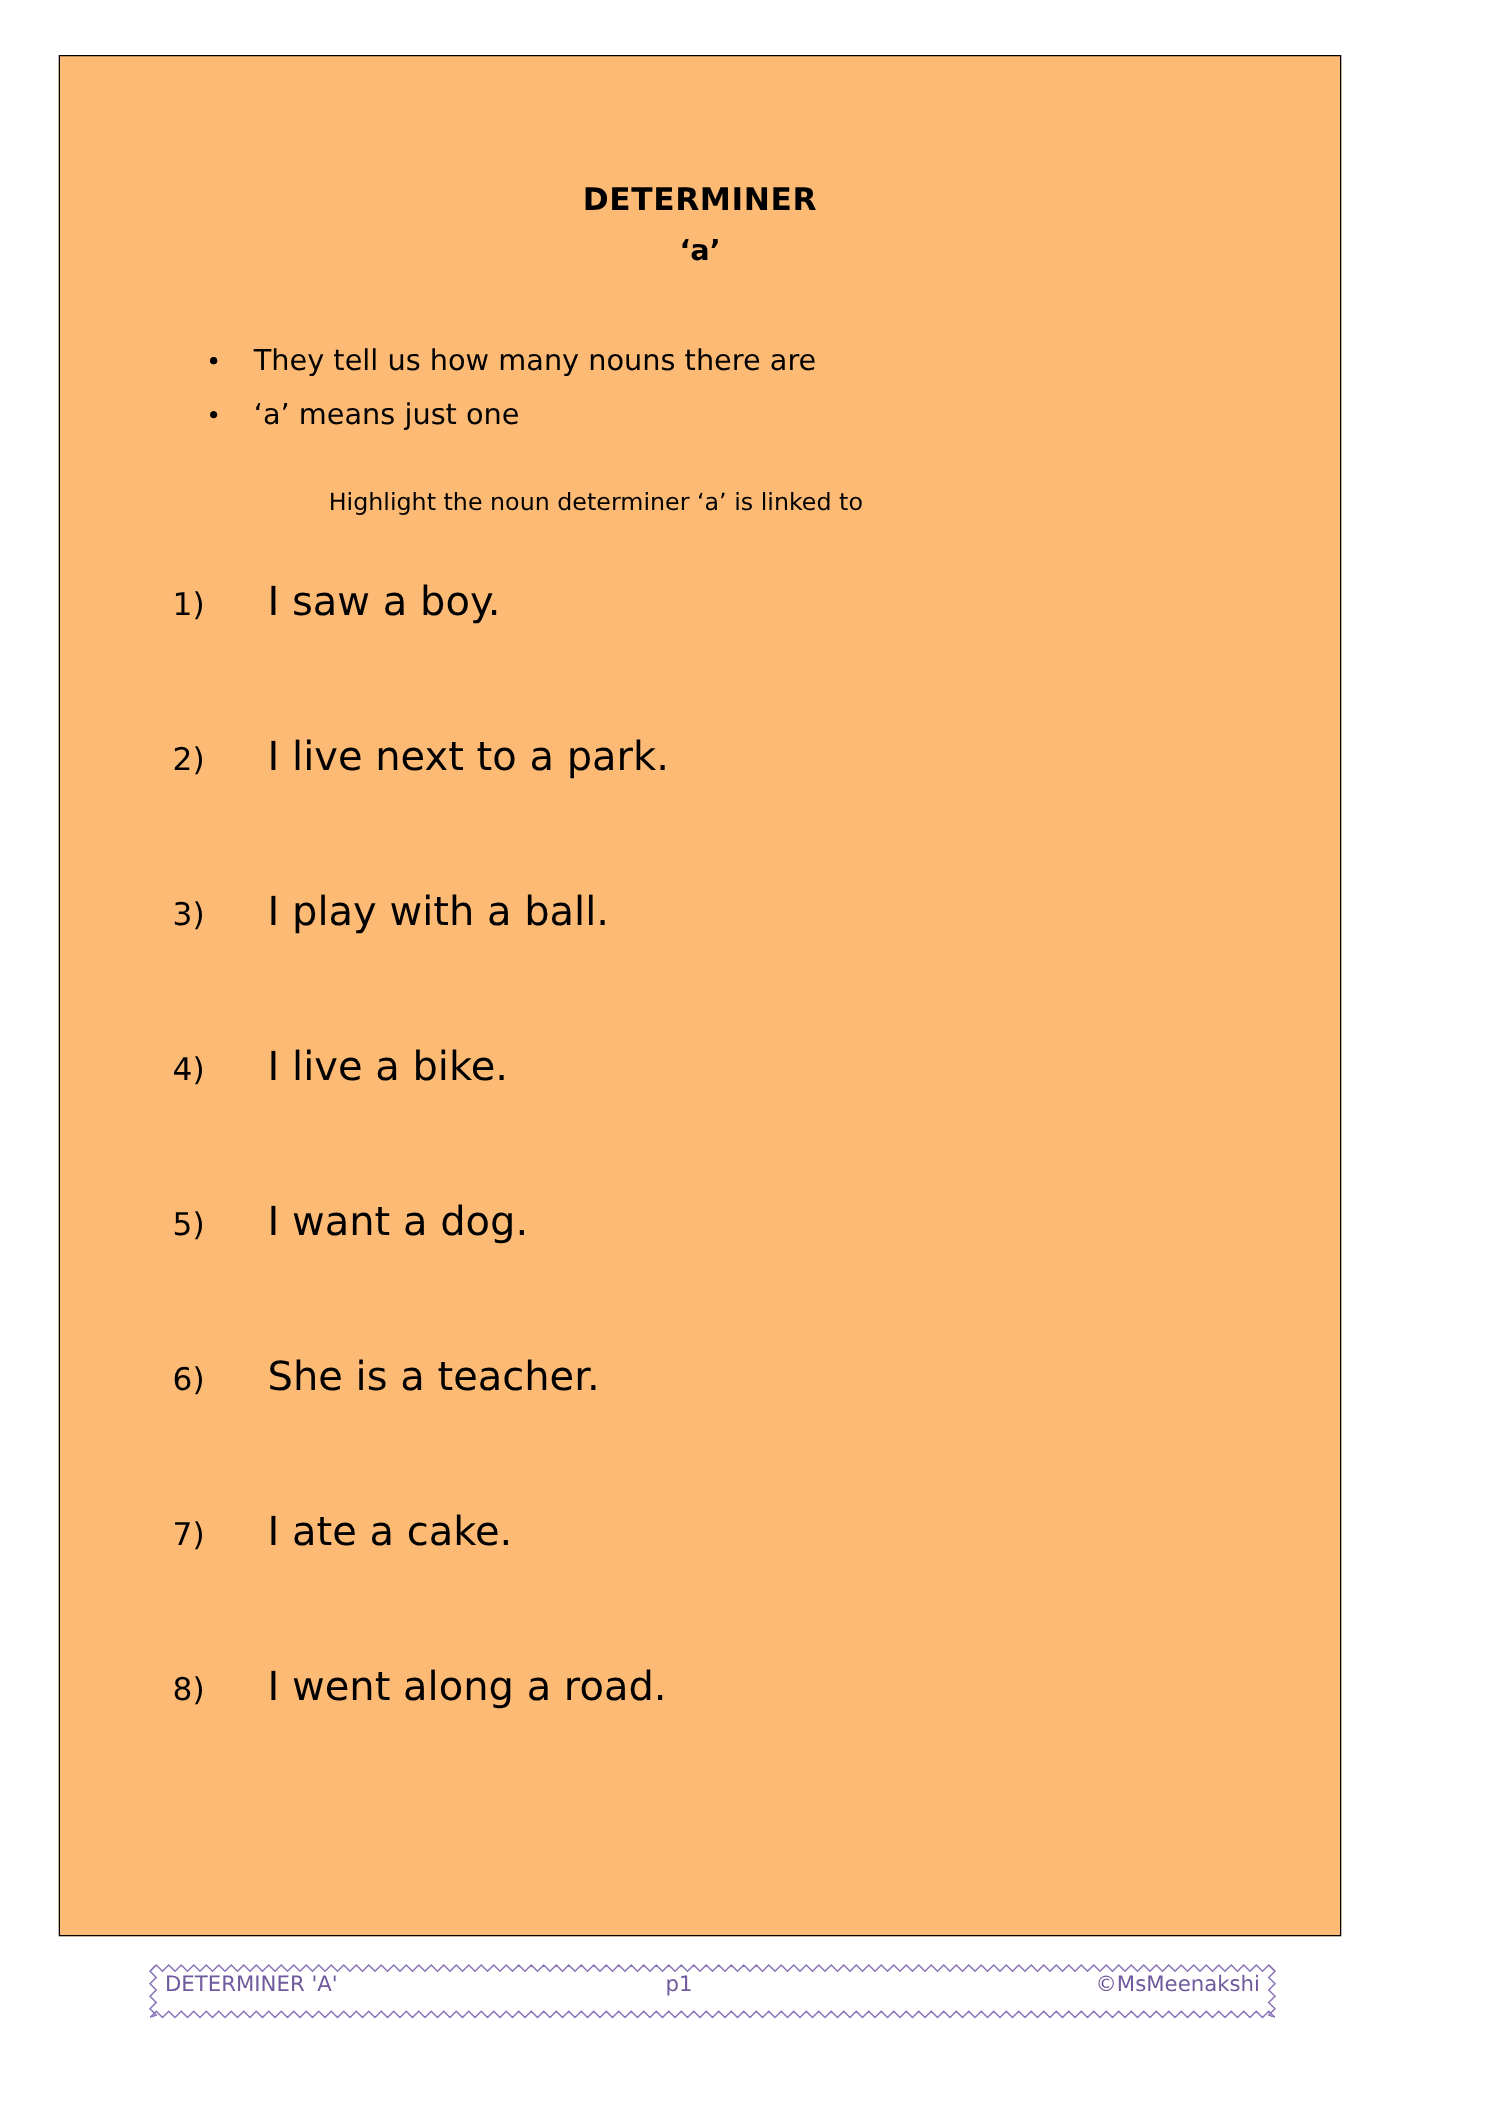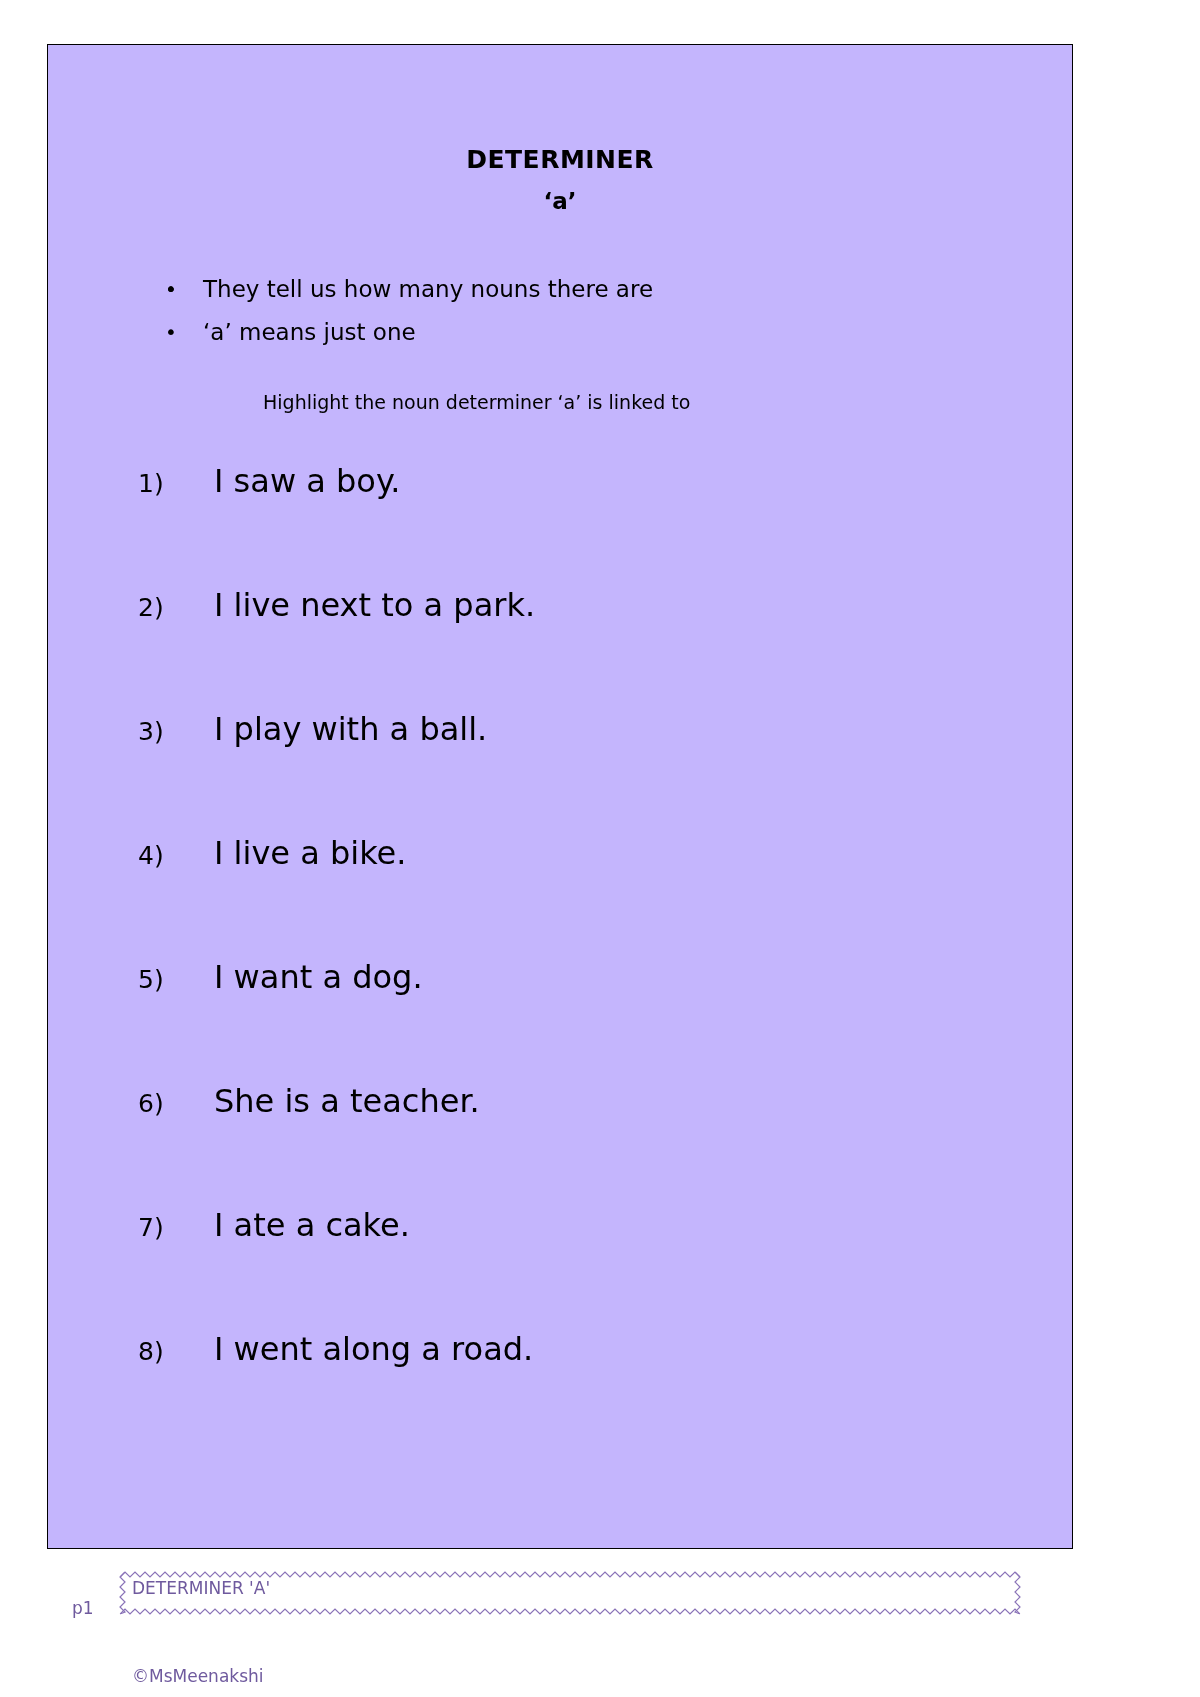--- a/index.html
+++ b/index.html
@@ -15,21 +15,21 @@
     overflow: hidden;
   }
 
   .page {
     position: absolute;
     left: 47px;
     top: 44px;
     width: 1026px;
     height: 1505px;
     border: 1px solid #000000;
-    background: #c4b5fd;
+    background: #fdba74;
     box-sizing: border-box;
   }
 
   .inner {
     position: relative;
     width: 100%;
     height: 100%;
   }
 
   .doc-title {
@@ -143,33 +143,32 @@
   .footer-side.left { left: -2px; }
   .footer-side.right { right: -2px; }
   .footer-side svg { display: block; width: 9px; height: 100%; }
 
   .footer-content {
     position: absolute;
     left: 12px;
     right: 12px;
     top: 6px;
     display: flex;
-    align-items: flex-start;
+    align-items: flex-end;
     font-size: 17px;
     color: #6f5a9e;
-    flex-direction: column;
   }
 
   .footer-left { flex: 0 0 auto; }
   .footer-center {
     flex: 1 1 auto;
     text-align: center;
     margin-left: -60px;
   }
-  .footer-right { flex: 0 0 auto; margin-top: 48px; }
+  .footer-right { flex: 0 0 auto; }
 </style>
 </head>
 <body>
 
 <div class="page">
   <div class="inner">
 
     <div class="doc-title">DETERMINER</div>
     <div class="doc-subtitle">‘a’</div>
 

